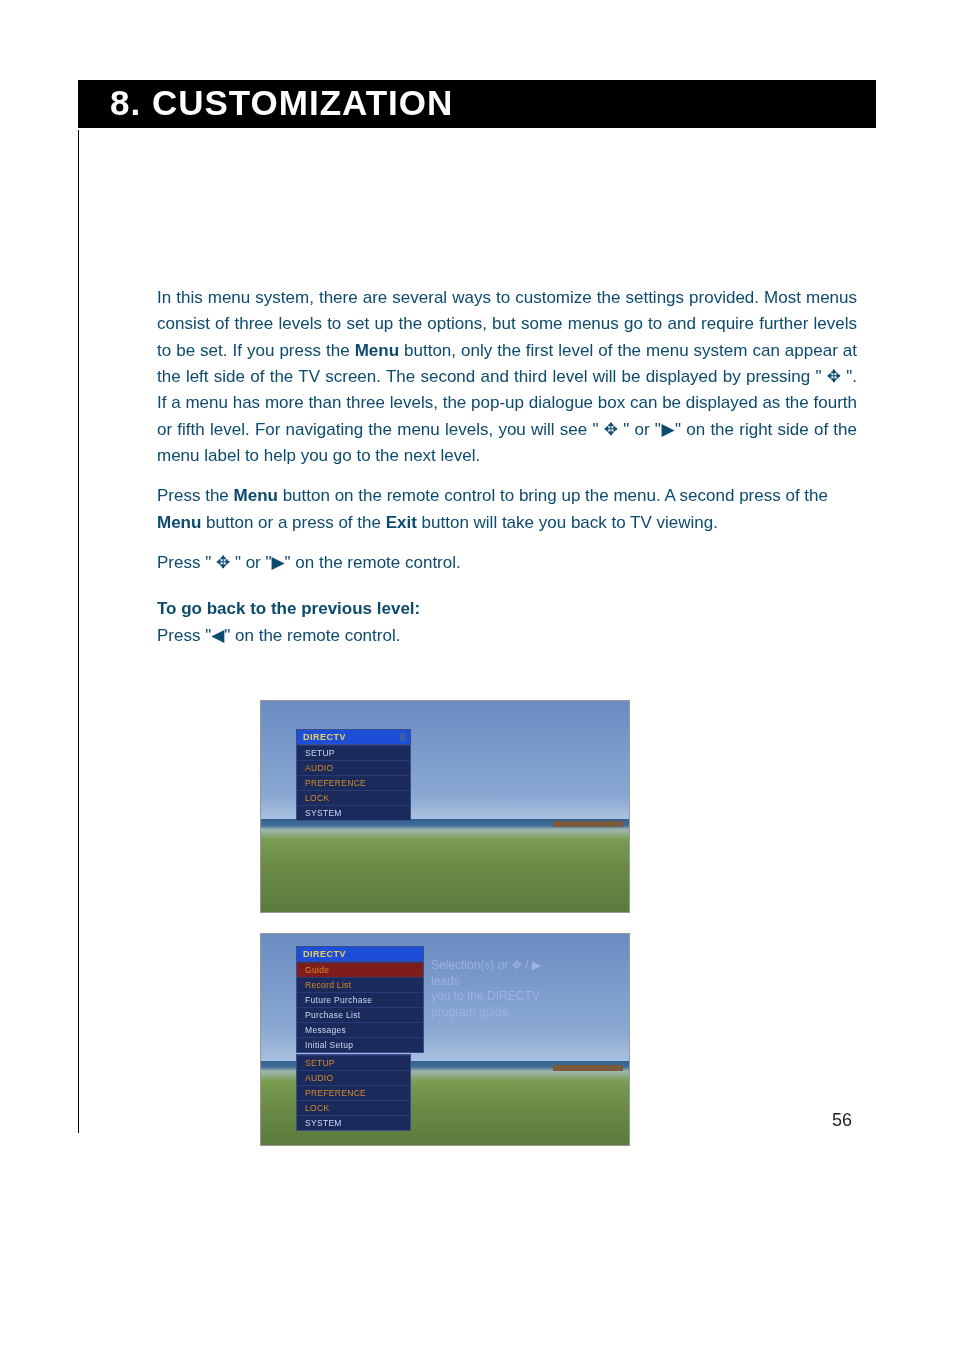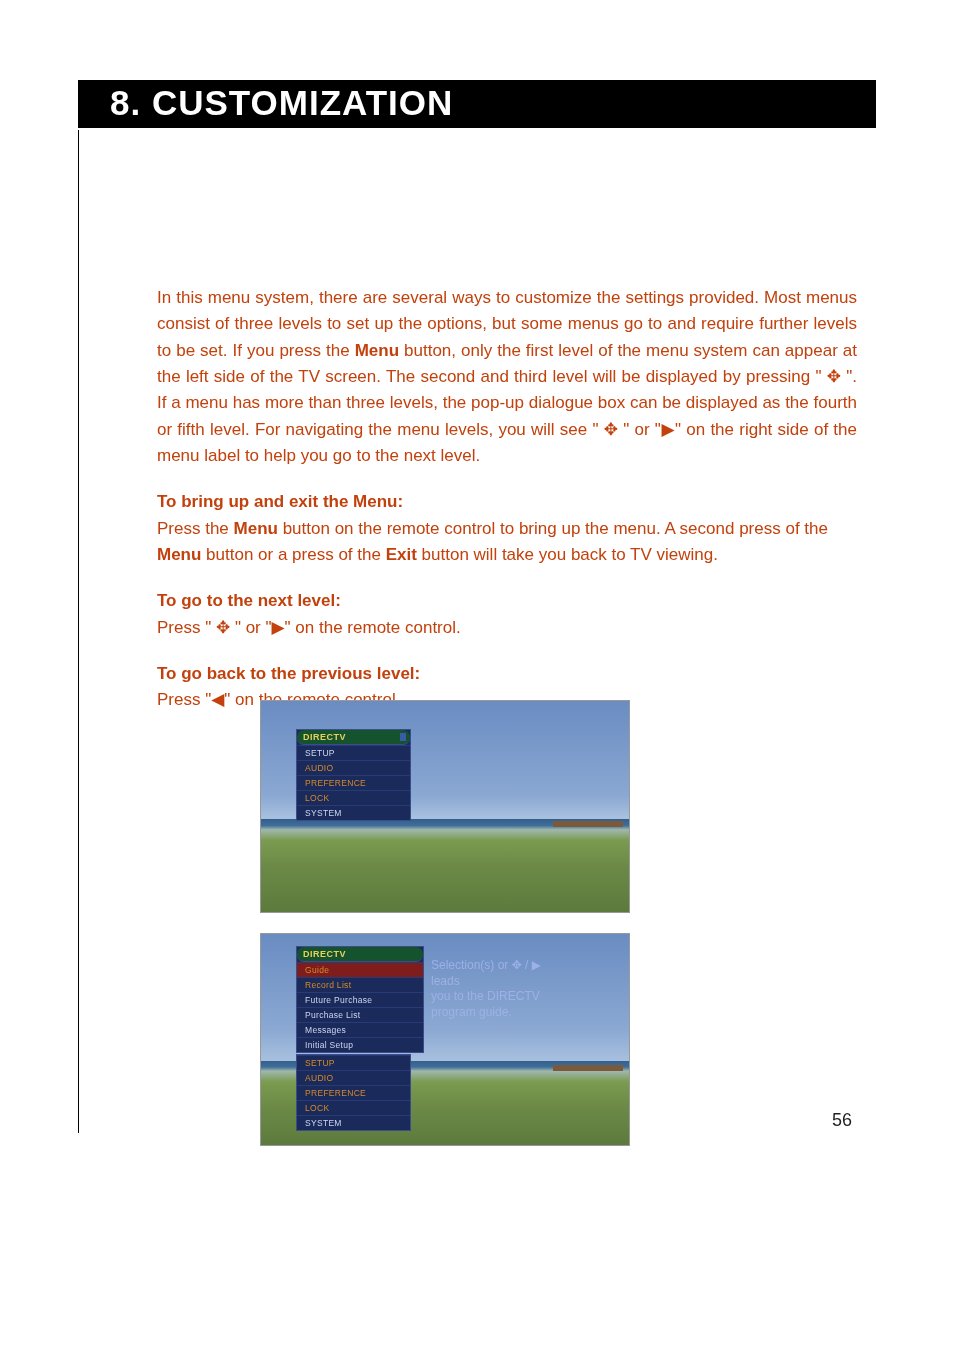--- a/index.html
+++ b/index.html
@@ -45,21 +45,21 @@
     letter-spacing: 0.3px;
   }
   .body {
     position: absolute;
     top: 285px;
     left: 157px;
     width: 700px;
     font-family: "Helvetica Neue", Arial, sans-serif;
     font-size: 17px;
     line-height: 1.55;
-    color: #c2410c;
+    color: #0c4a6e;
     font-stretch: condensed;
   }
   .body p {
     margin-bottom: 14px;
     text-align: justify;
     font-family: "Arial Narrow", "Helvetica Condensed", Arial, sans-serif;
   }
   .body .bold { font-weight: 700; }
   .body .subhead {
     font-weight: 700;
@@ -125,29 +125,28 @@
     position: absolute;
     top: 24px;
     left: 170px;
     width: 110px;
     font-family: Arial, sans-serif;
     font-size: 12px;
     color: #9eb0e6;
     line-height: 1.3;
   }
   .menu-header {
-    background: #14532d;
+    background: #1d4ed8;
     color: #e8d05a;
     padding: 2px 6px;
     font-weight: 700;
     letter-spacing: 0.5px;
     font-size: 9px;
     border-bottom: 1px solid #3a4c8c;
     position: relative;
-    border-radius: 7px;
   }
   .menu-header .dot {
     position: absolute;
     right: 4px; top: 3px;
     width: 6px; height: 8px;
     background: #3a5ca8;
   }
   .menu-row {
     padding: 2px 8px;
     color: #cdd6f2;
@@ -186,26 +185,24 @@
   </div>
 
   <div class="left-rule"></div>
 
 
   <div class="body">
     <p>
       <span>In this menu system, there are several ways to customize the settings provided.  Most menus consist of three levels to set up the options, but some menus go to and require further levels to be set.  If you press the </span><span class="bold">Menu</span><span> button, only the first level of the menu system can appear at the left side of the TV screen.  The second and third level will be displayed by pressing " ✥ ".  If a menu has more than three levels, the pop-up dialogue box can be displayed as the fourth or fifth level.  For navigating the menu levels, you will see " ✥ " or "▶" on the right side of the menu label to help you go to the next level.</span>
     </p>
 
-    <p class="subhead">To bring up and exit the Menu:</p>
     <p class="instr">
       <span>Press the </span><span class="bold">Menu</span><span> button on the remote control to bring up the menu.  A second press of the </span><span class="bold">Menu</span><span> button or a press of the </span><span class="bold">Exit</span><span> button will take you back to TV viewing.</span>
     </p>
 
-    <p class="subhead">To go to the next level:</p>
     <p class="instr">Press " ✥ " or "▶" on the remote control.</p>
 
     <p class="subhead">To go back to the previous level:</p>
     <p class="instr">Press "◀" on the remote control.</p>
   </div>
 
   <div class="figures">
 
     <div class="fig fig1">
       <div class="sky"></div>

